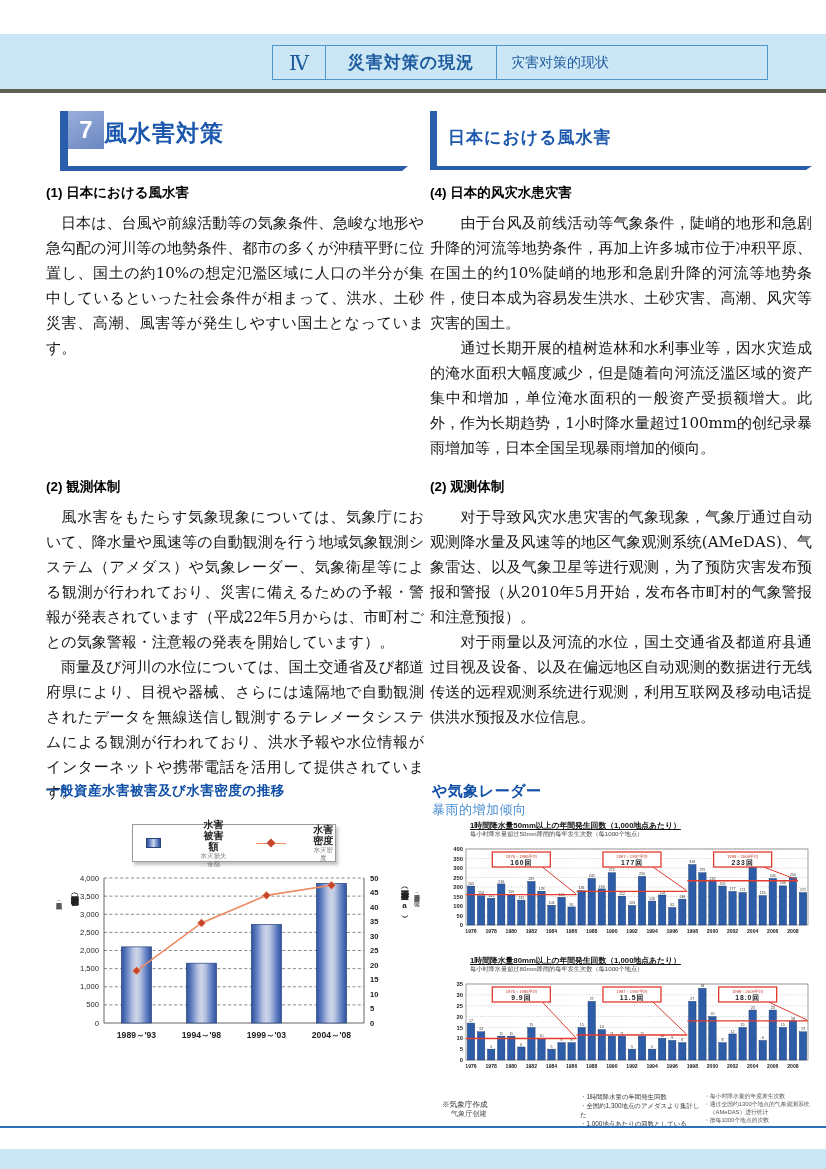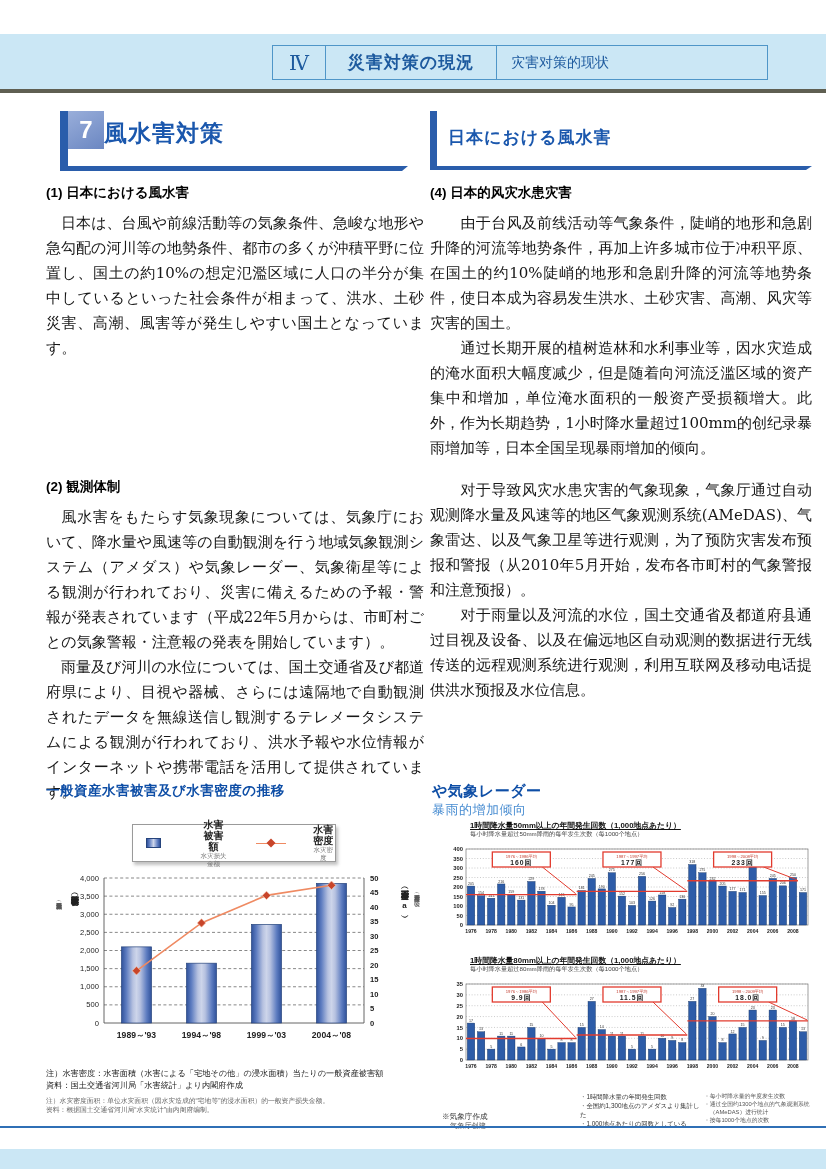--- a/index.html
+++ b/index.html
@@ -107,20 +107,21 @@
   <p>　風水害をもたらす気象現象については、気象庁において、降水量や風速等の自動観測を行う地域気象観測システム（アメダス）や気象レーダー、気象衛星等による観測が行われており、災害に備えるための予報・警報が発表されています（平成22年5月からは、市町村ごとの気象警報・注意報の発表を開始しています）。</p>
   <p>　雨量及び河川の水位については、国土交通省及び都道府県により、目視や器械、さらには遠隔地で自動観測されたデータを無線送信し観測するテレメータシステムによる観測が行われており、洪水予報や水位情報がインターネットや携帯電話を活用して提供されています。</p>
 </div>
 
 <div class="abs textcol" style="left:430px;top:184px;width:382px;">
   <h3 class="col-h">(4) 日本的风灾水患灾害</h3>
   <p>　　由于台风及前线活动等气象条件，陡峭的地形和急剧升降的河流等地势条件，再加上许多城市位于冲积平原、在国土的约10%陡峭的地形和急剧升降的河流等地势条件，使日本成为容易发生洪水、土砂灾害、高潮、风灾等灾害的国土。</p>
   <p>　　通过长期开展的植树造林和水利事业等，因水灾造成的淹水面积大幅度减少，但是随着向河流泛滥区域的资产集中和增加，单位淹水面积的一般资产受损额增大。此外，作为长期趋势，1小时降水量超过100mm的创纪录暴雨增加等，日本全国呈现暴雨增加的倾向。</p>
 </div>
 <div class="abs textcol" style="left:430px;top:478px;width:382px;">
+  <h3 class="col-h">(2) 观测体制</h3>
   <p>　　对于导致风灾水患灾害的气象现象，气象厅通过自动观测降水量及风速等的地区气象观测系统(AMeDAS)、气象雷达、以及气象卫星等进行观测，为了预防灾害发布预报和警报（从2010年5月开始，发布各市町村的气象警报和注意预报）。</p>
   <p>　　对于雨量以及河流的水位，国土交通省及都道府县通过目视及设备、以及在偏远地区自动观测的数据进行无线传送的远程观测系统进行观测，利用互联网及移动电话提供洪水预报及水位信息。</p>
 </div>
 
 <div class="abs" style="left:46px;top:782px;width:378px;height:332px;">
   <div class="chart-title">一般資産水害被害及び水害密度の推移</div>
 
   <div class="abs legend-box" style="left:86px;top:42px;">
     <div class="lg-group">
       <span class="lg-barswatch"></span>
@@ -195,26 +196,20 @@
       <text x="155.5" y="170" font-size="8.6" text-anchor="middle" fill="#222" font-weight="bold">1994～'98</text>
       <text x="220.5" y="170" font-size="8.6" text-anchor="middle" fill="#222" font-weight="bold">1999～'03</text>
       <text x="285.5" y="170" font-size="8.6" text-anchor="middle" fill="#222" font-weight="bold">2004～'08</text>
     </svg>
 
   <div class="vlabel" style="left:22px;top:108px;font-size:8px;font-weight:bold;">水害被害額（百万円）</div>
   <div class="vlabel" style="left:8px;top:116px;font-size:6px;color:#555;">水灾损失金额（百万日元）</div>
   <div class="vlabel" style="left:352px;top:102px;font-size:8px;font-weight:bold;">水害密度（百万円／ha）</div>
   <div class="vlabel" style="left:366px;top:108px;font-size:6px;color:#555;">水灾密度（百万日元／公顷）</div>
 
-  <div class="abs" style="left:0;top:286px;width:378px;">
-    <div class="notes-jp">注）水害密度：水害面積（水害による「宅地その他」の浸水面積）当たりの一般資産被害額</div>
-    <div class="notes-jp">資料：国土交通省河川局「水害統計」より内閣府作成</div>
-    <div class="notes-cn" style="margin-top:4px;">注）水灾密度面积：单位水灾面积（因水灾造成的“宅地等”的浸水面积）的一般资产损失金额。</div>
-    <div class="notes-cn">资料：根据国土交通省河川局“水灾统计”由内阁府编制。</div>
-  </div>
 </div>
 
 <div class="abs" style="left:432px;top:782px;width:380px;height:340px;">
   <div class="chart-title" style="font-size:15px;">や気象レーダー</div>
   <div class="chart-sub" style="font-size:13px;">暴雨的增加倾向</div>
 
   <div class="abs mini-title" style="left:38px;top:38px;">1時間降水量50mm以上の年間発生回数（1,000地点あたり）</div>
   <div class="abs mini-sub" style="left:38px;top:48px;">每小时降水量超过50mm降雨的每年发生次数（每1000个地点）</div>
   <svg class="abs" style="left:0;top:57px;" width="380" height="112" viewBox="0 0 380 112">
       <text x="31" y="88.1" font-size="5.8" text-anchor="end" fill="#222" font-weight="bold">0</text>
@@ -452,21 +447,21 @@
       <text x="199.97058823529412" y="18.6" font-size="4.2" text-anchor="middle" fill="#c0392b">1987～1997平均</text>
       <text x="199.97058823529412" y="26" font-size="6.8" font-weight="bold" text-anchor="middle" fill="#222" letter-spacing="1">11.5回</text>
       <line x1="255.2941176470588" y1="46.91428571428572" x2="375.99999999999994" y2="46.91428571428572" stroke="#e23b2e" stroke-width="1.4"></line>
       <line x1="336.6470588235294" y1="28" x2="374.99999999999994" y2="45.91428571428572" stroke="#e23b2e" stroke-width="1"></line>
       <rect x="286.6470588235294" y="13" width="58" height="15" fill="#fff" stroke="#e23b2e" stroke-width="1.3"></rect>
       <text x="315.6470588235294" y="18.6" font-size="4.2" text-anchor="middle" fill="#c0392b">1998～2009平均</text>
       <text x="315.6470588235294" y="26" font-size="6.8" font-weight="bold" text-anchor="middle" fill="#222" letter-spacing="1">18.0回</text>
     </svg>
 
   <div class="abs" style="left:0;top:310px;width:380px;height:30px;">
-    <div class="rn-col" style="left:10px;top:20px;">
+    <div class="rn-col" style="left:10px;top:8px;text-align:center;">
       <div class="rn-src-jp">※気象庁作成</div>
       <div class="rn-src-cn">气象厅创建</div>
     </div>
     <div class="rn-col" style="left:148px;top:0;width:120px;">
       <div>・1時間降水量の年間発生回数</div>
       <div>・全国約1,300地点のアメダスより集計した</div>
       <div>・1,000地点あたりの回数としている</div>
     </div>
     <div class="rn-col rn-cn" style="left:272px;top:0;width:106px;">
       <div>・每小时降水量的年度发生次数</div>

